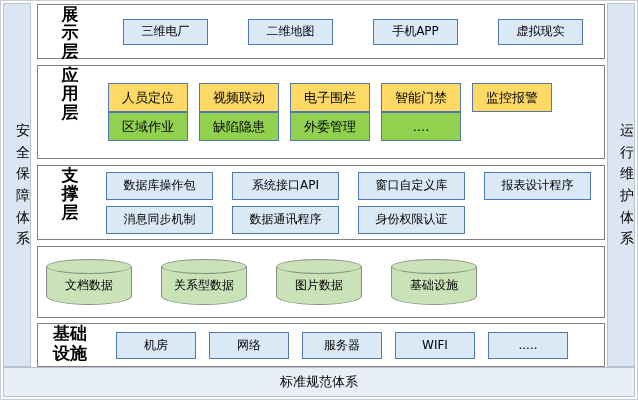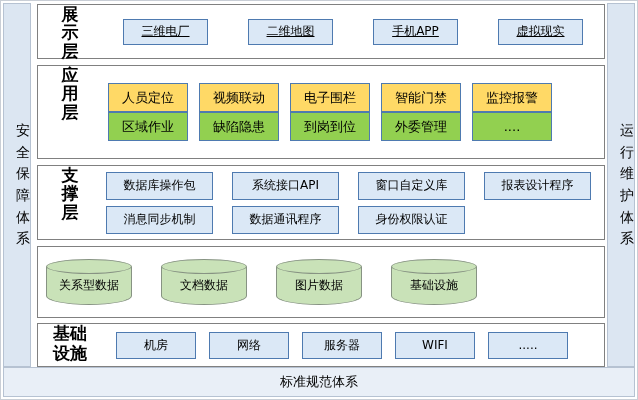--- a/index.html
+++ b/index.html
@@ -54,21 +54,21 @@
        border:1px solid var(--border-blue);font-size:12px;white-space:nowrap;}
   .blue{background:var(--box-blue);}
   .yellow{background:var(--box-yellow);}
   .green{background:var(--box-green);}
 
   .w85{width:85px;height:26px;}
   .w80{width:80px;height:29px;font-size:13px;}
   .w107{width:107px;height:28px;}
   .w80i{width:80px;height:27px;}
 
-  .r-present{justify-content:center;gap:40px;text-decoration:underline;}
+  .r-present{justify-content:center;gap:40px;}
   .r-app{padding-left:6px;gap:11px;}
   .gap11{}
   .r-sup{padding-left:4px;gap:19px;}
   .gap6{margin-top:6px;}
   .r-data{padding-left:8px;gap:29px;}
   .r-infra{padding-left:14px;gap:13px;}
 
   
   .cyl{position:relative;width:86px;height:46px;}
   .cyl-body{position:absolute;left:0;right:0;top:8px;bottom:0;background:var(--cyl-fill);
@@ -119,21 +119,20 @@
         <div class="row r-app">
           <div class="box yellow w80">人员定位</div>
           <div class="box yellow w80">视频联动</div>
           <div class="box yellow w80">电子围栏</div>
           <div class="box yellow w80">智能门禁</div>
           <div class="box yellow w80">监控报警</div>
         </div>
         <div class="row r-app gap11">
           <div class="box green w80">区域作业</div>
           <div class="box green w80">缺陷隐患</div>
-          <div class="box green w80">到岗到位</div>
           <div class="box green w80">外委管理</div>
           <div class="box green w80">....</div>
         </div>
       </div>
     </section>
 
     <section class="panel p3">
       <div class="label-wrap">
         <span class="layer-label v">支撑层</span>
       </div>
@@ -151,26 +150,26 @@
         </div>
       </div>
     </section>
 
     <section class="panel p4">
       <div class="rows">
         <div class="row r-data">
           <div class="cyl">
             <span class="cyl-body"></span>
             <span class="cyl-top"></span>
-            <span class="cyl-label">关系型数据</span>
+            <span class="cyl-label">文档数据</span>
           </div>
           <div class="cyl">
             <span class="cyl-body"></span>
             <span class="cyl-top"></span>
-            <span class="cyl-label">文档数据</span>
+            <span class="cyl-label">关系型数据</span>
           </div>
           <div class="cyl">
             <span class="cyl-body"></span>
             <span class="cyl-top"></span>
             <span class="cyl-label">图片数据</span>
           </div>
           <div class="cyl">
             <span class="cyl-body"></span>
             <span class="cyl-top"></span>
             <span class="cyl-label">基础设施</span>

